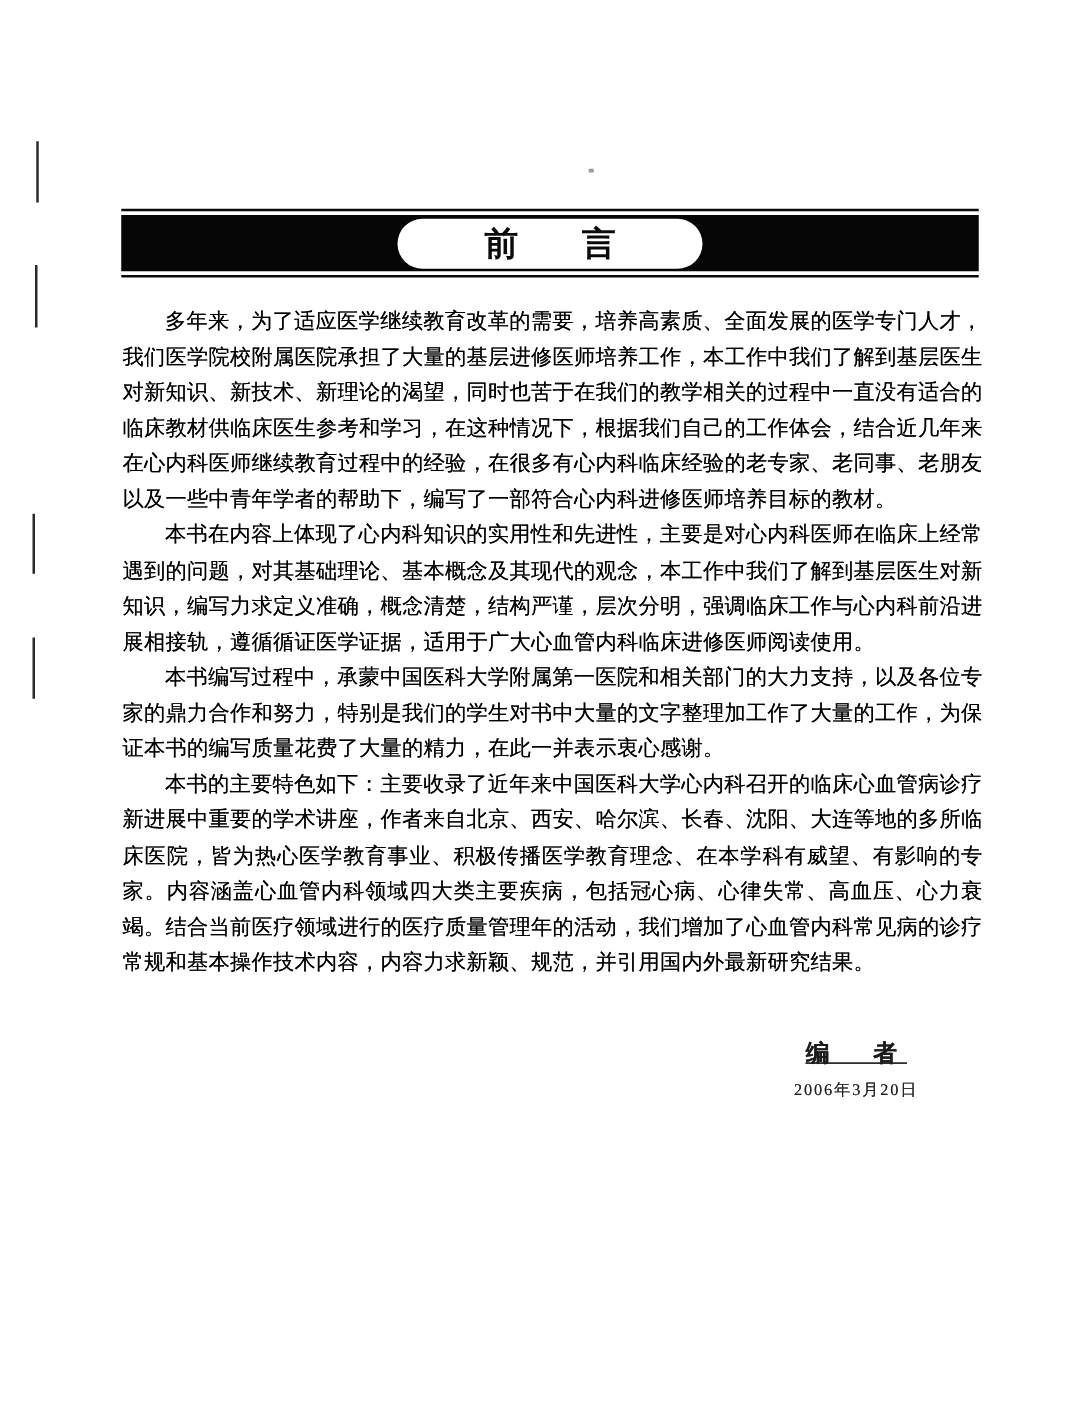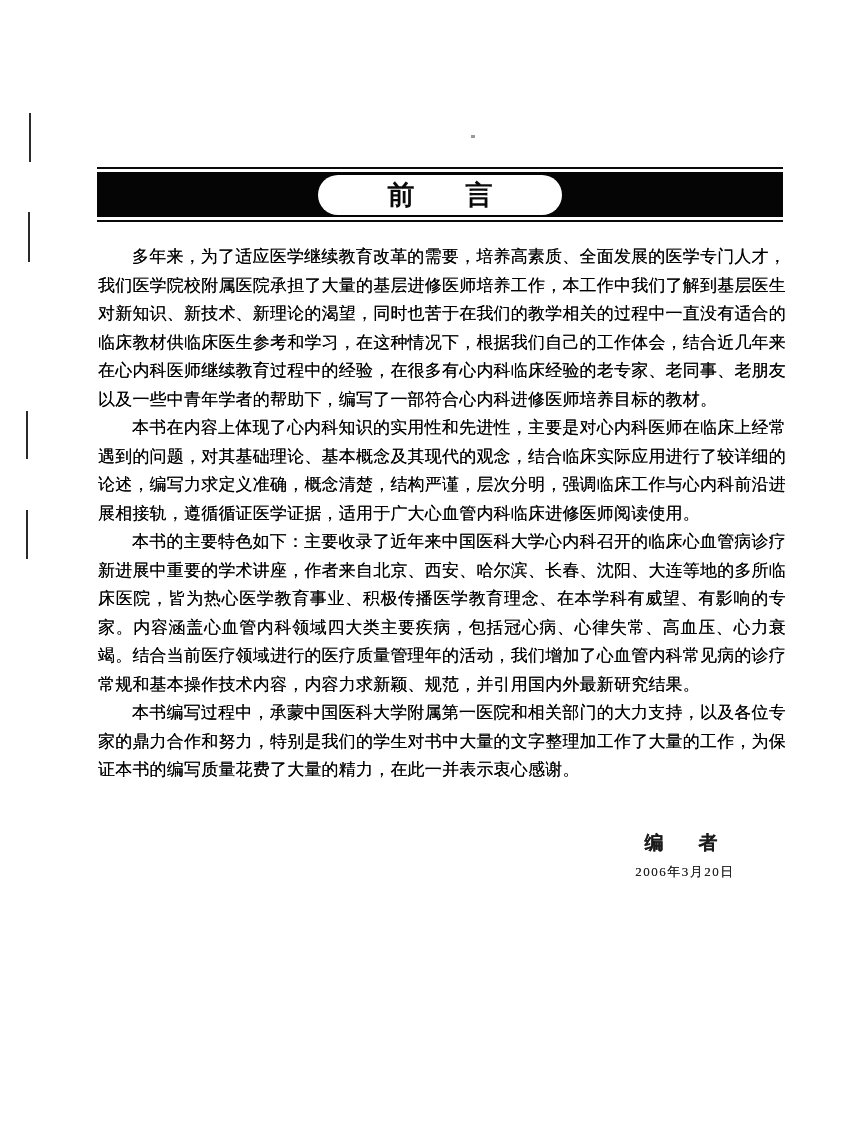--- a/index.html
+++ b/index.html
@@ -97,20 +97,21 @@
     top: 830px;
     width: 250px;
     text-align: center;
   }
   .signature-name {
     font-size: 19px;
     font-weight: bold;
     letter-spacing: 8px;
     color: #1b1b1b;
     text-shadow: 0 0 0.4px #3a3a3a;
+    text-decoration: underline;
   }
   .signature-date {
     margin-top: 7px;
     font-size: 13px;
     letter-spacing: 1.5px;
     color: #242424;
     text-shadow: 0 0 0.4px #4a4a4a;
   }
 </style>
 </head>
@@ -129,23 +130,23 @@
     <div class="banner-bar">
       <div class="banner-pill">
         <span class="banner-title">前　言</span>
       </div>
     </div>
     <div class="banner-hairline bottom"></div>
   </div>
 
   <div class="preface-body">
     <p>多年来，为了适应医学继续教育改革的需要，培养高素质、全面发展的医学专门人才，我们医学院校附属医院承担了大量的基层进修医师培养工作，本工作中我们了解到基层医生对新知识、新技术、新理论的渴望，同时也苦于在我们的教学相关的过程中一直没有适合的临床教材供临床医生参考和学习，在这种情况下，根据我们自己的工作体会，结合近几年来在心内科医师继续教育过程中的经验，在很多有心内科临床经验的老专家、老同事、老朋友以及一些中青年学者的帮助下，编写了一部符合心内科进修医师培养目标的教材。</p>
-    <p>本书在内容上体现了心内科知识的实用性和先进性，主要是对心内科医师在临床上经常遇到的问题，对其基础理论、基本概念及其现代的观念，结合临床实际应用进行了较详细的论述，编写力求定义准确，概念清楚，结构严谨，层次分明，强调临床工作与心内科前沿进展相接轨，遵循循证医学证据，适用于广大心血管内科临床进修医师阅读使用。</p>
+    <p>本书在内容上体现了心内科知识的实用性和先进性，主要是对心内科医师在临床上经常遇到的问题，对其基础理论、基本概念及其现代的观念，本工作中我们了解到基层医生对新知识，编写力求定义准确，概念清楚，结构严谨，层次分明，强调临床工作与心内科前沿进展相接轨，遵循循证医学证据，适用于广大心血管内科临床进修医师阅读使用。</p>
+    <p>本书编写过程中，承蒙中国医科大学附属第一医院和相关部门的大力支持，以及各位专家的鼎力合作和努力，特别是我们的学生对书中大量的文字整理加工作了大量的工作，为保证本书的编写质量花费了大量的精力，在此一并表示衷心感谢。</p>
     <p>本书的主要特色如下：主要收录了近年来中国医科大学心内科召开的临床心血管病诊疗新进展中重要的学术讲座，作者来自北京、西安、哈尔滨、长春、沈阳、大连等地的多所临床医院，皆为热心医学教育事业、积极传播医学教育理念、在本学科有威望、有影响的专家。内容涵盖心血管内科领域四大类主要疾病，包括冠心病、心律失常、高血压、心力衰竭。结合当前医疗领域进行的医疗质量管理年的活动，我们增加了心血管内科常见病的诊疗常规和基本操作技术内容，内容力求新颖、规范，并引用国内外最新研究结果。</p>
-    <p>本书编写过程中，承蒙中国医科大学附属第一医院和相关部门的大力支持，以及各位专家的鼎力合作和努力，特别是我们的学生对书中大量的文字整理加工作了大量的工作，为保证本书的编写质量花费了大量的精力，在此一并表示衷心感谢。</p>
   </div>
 
   <div class="signature-block">
     <div class="signature-name">编　者</div>
     <div class="signature-date">2006年3月20日</div>
   </div>
 
 </div>
 
 </body></html>

